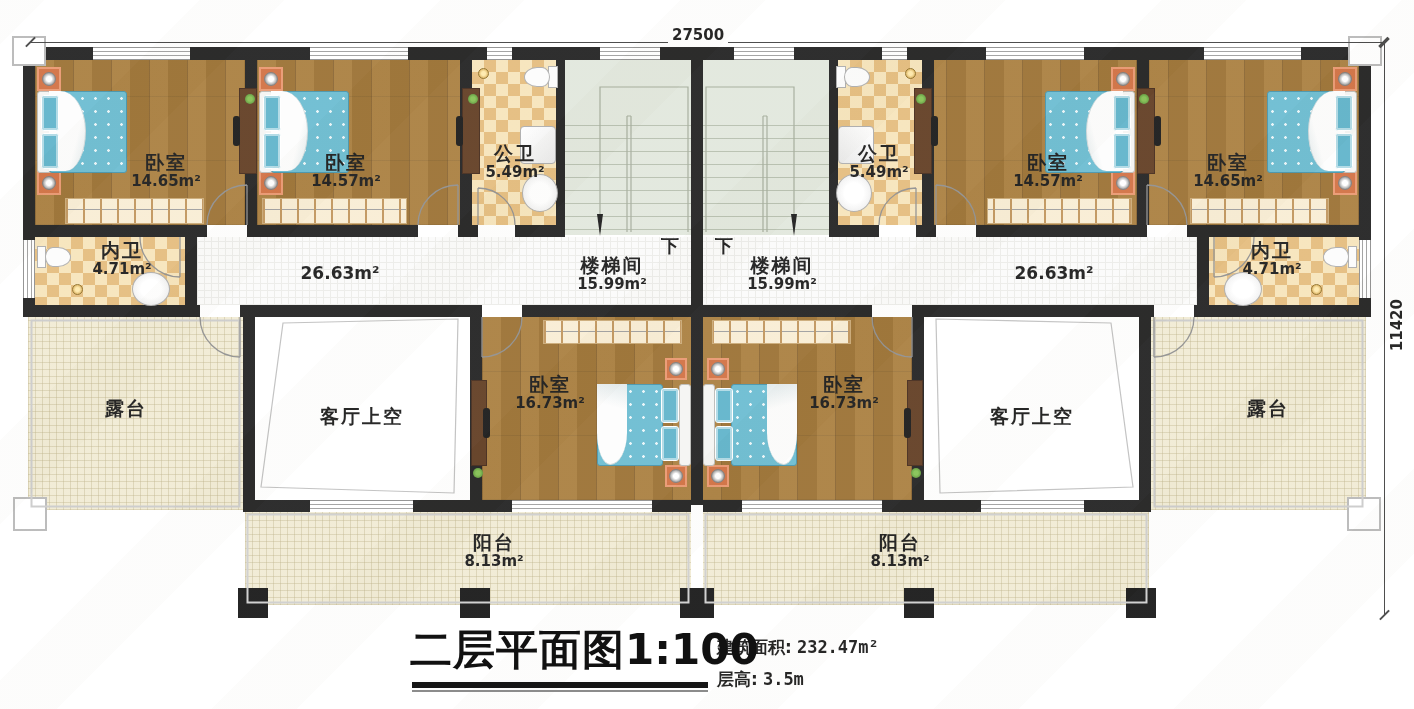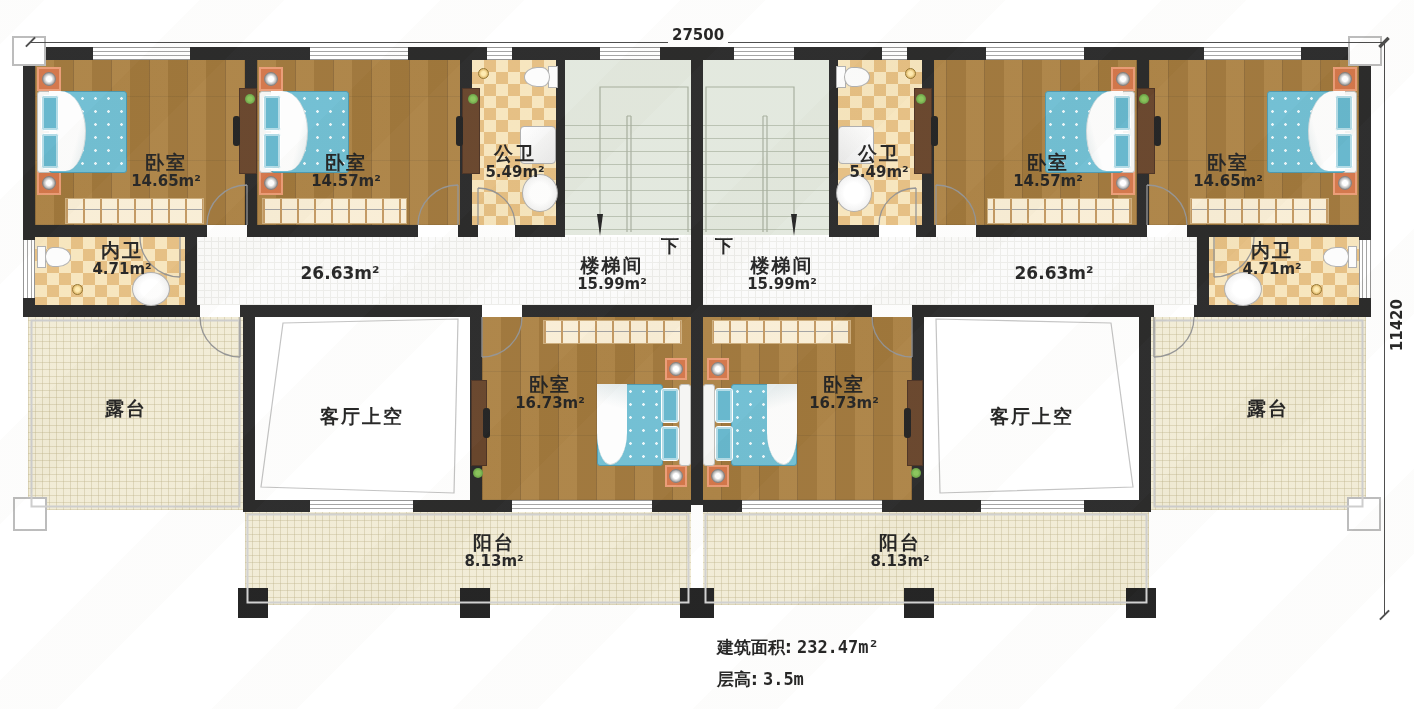--- a/index.html
+++ b/index.html
@@ -377,20 +377,25 @@
 
   <div class="dimline" style="left:30px;top:42px;width:1354px;height:1px;"></div>
   <div class="tick" style="left:24px;top:41px;"></div>
   <div class="tick" style="left:1377px;top:41px;"></div>
   <div class="dimtext" style="left:668px;top:26px;">27500</div>
   <div class="dimline" style="left:1384px;top:43px;width:1px;height:572px;"></div>
   <div class="tick" style="left:1378px;top:42px;"></div>
   <div class="tick" style="left:1378px;top:614px;"></div>
   <div class="dimtext dimtext-v" style="left:1388px;top:295px;padding:4px 0;">11420</div>
 
+  <div class="titleblock" style="left:410px;top:622px;">
+    <span class="title-main">二层平面图</span><span class="title-scale">1:100</span>
+    <div class="title-bar1" style="left:2px;top:60px;width:296px;height:6px;"></div>
+    <div class="title-bar2" style="left:2px;top:68px;width:296px;height:2px;"></div>
+  </div>
   <div class="inforow" style="left:717px;top:636px;">
     <span class="ilab">建筑面积:</span>
     <span class="ival">232.47m²</span>
   </div>
   <div class="inforow" style="left:717px;top:668px;">
     <span class="ilab">层高:</span>
     <span class="ival">3.5m</span>
   </div>
 
 </div>

